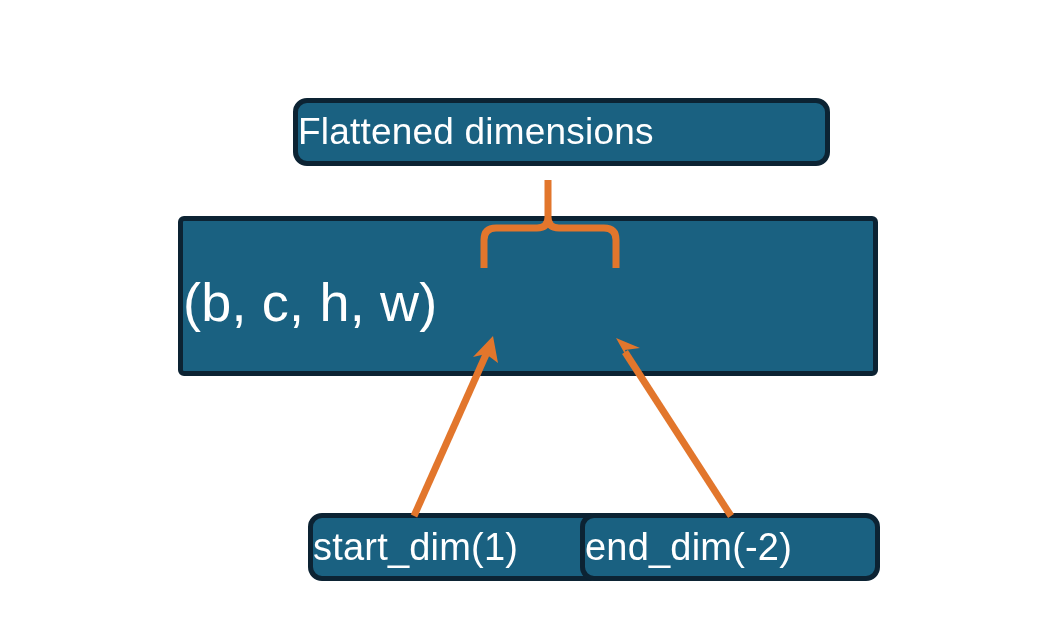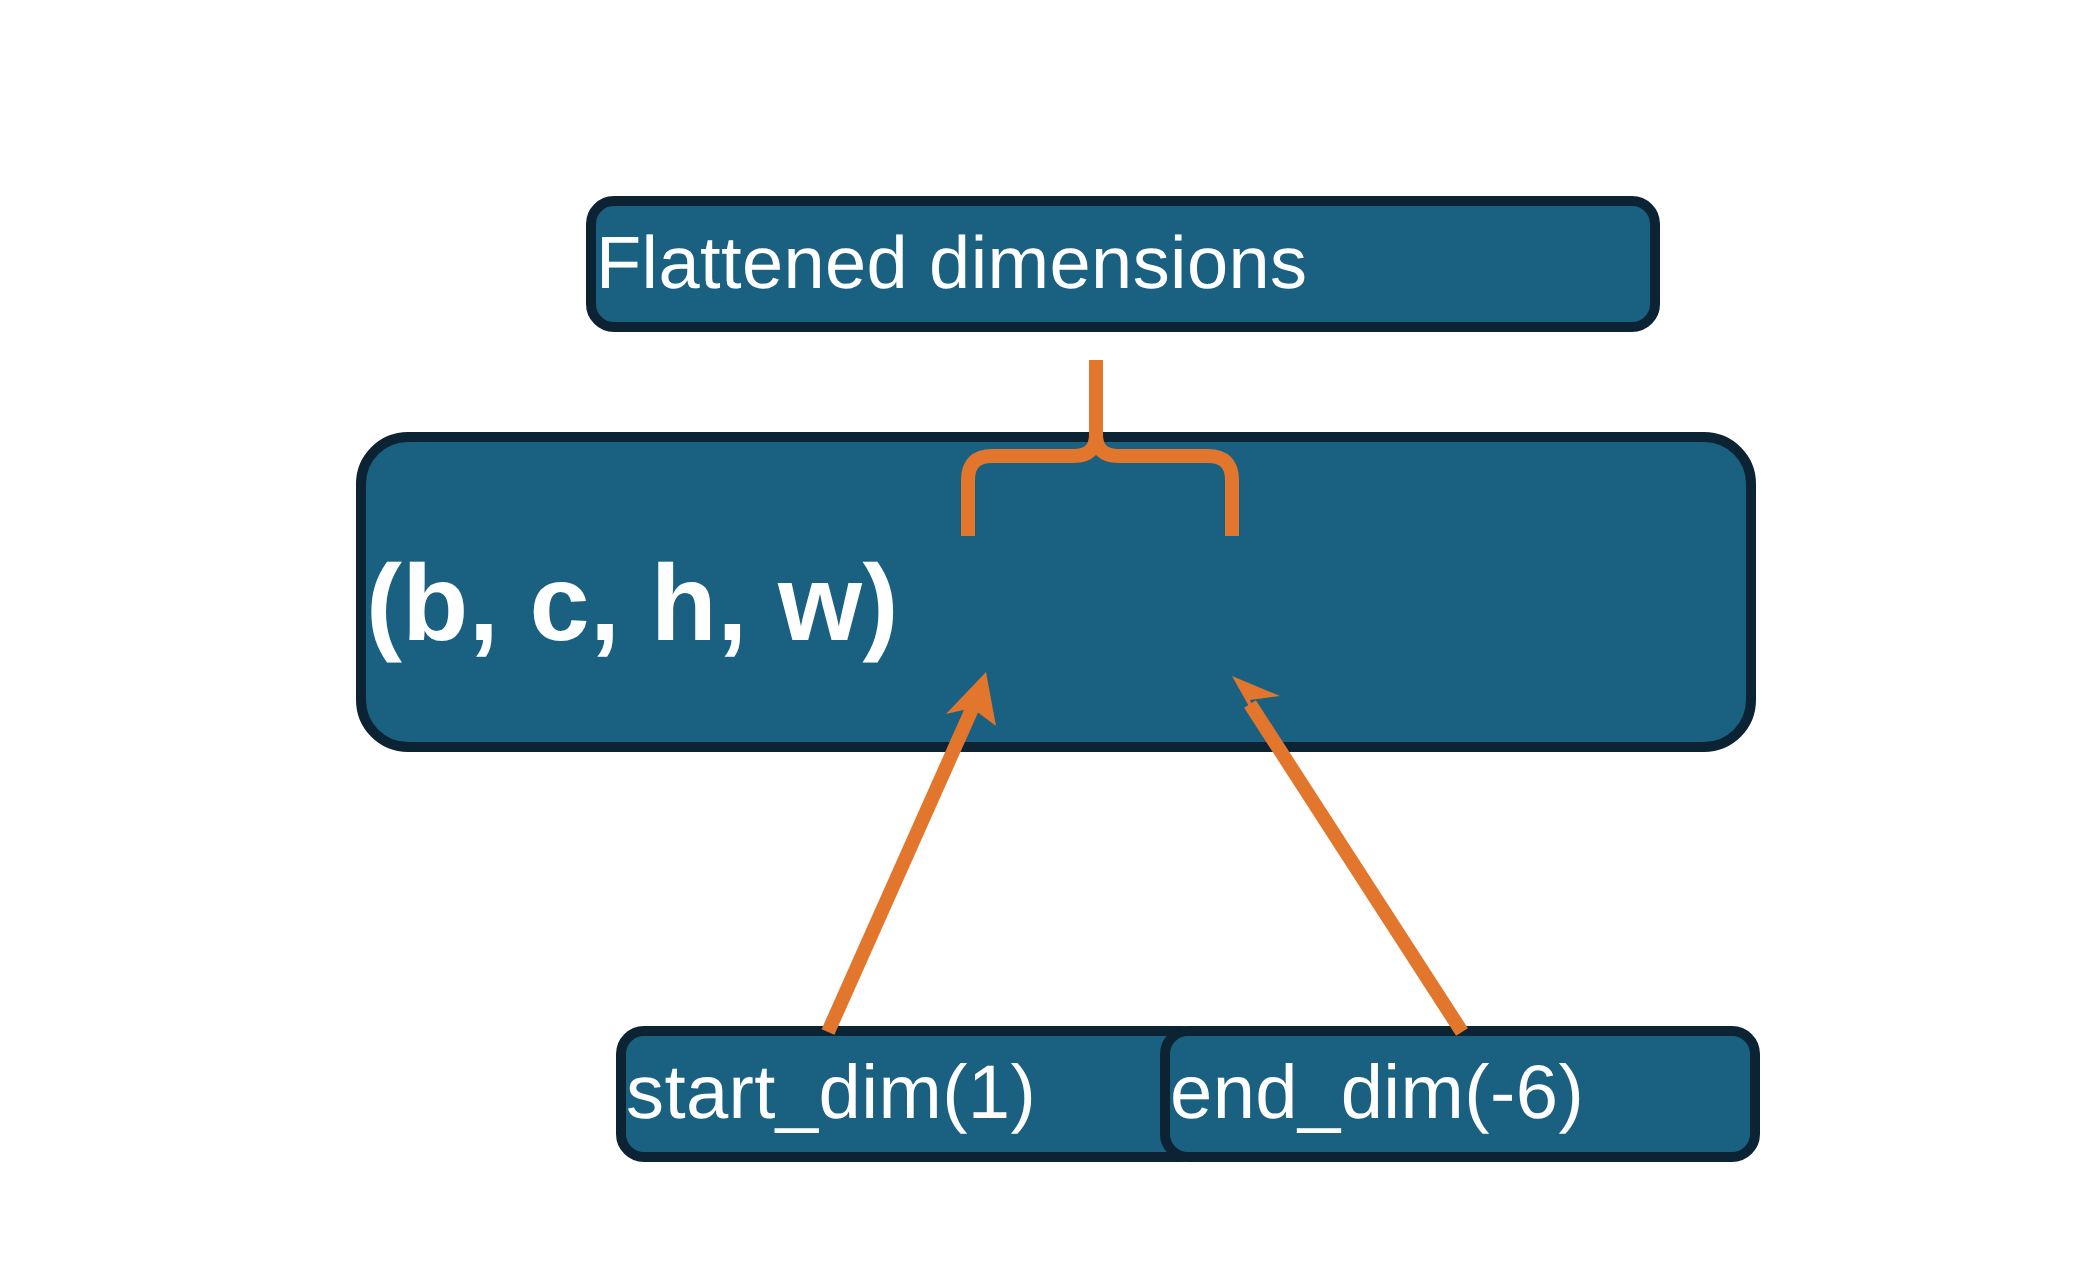--- a/index.html
+++ b/index.html
@@ -45,22 +45,21 @@
     border-radius: 14px;
   }
   #node-flattened .node-label { font-size: 37px; }
 
   
   #node-tuple {
     left: 178px;
     top: 216px;
     width: 700px;
     height: 160px;
-    border-radius: 26px;
-    font-weight: bold;
+    border-radius: 6px;
   }
   #node-tuple .node-label {
     font-size: 54px;
     position: relative;
     top: 6px;
   }
 
   
   #node-startdim {
     left: 268px;
@@ -111,21 +110,21 @@
 
   <div class="node" id="node-tuple">
     <span class="node-label">(b, c, h, w)</span>
   </div>
 
   <div class="node" id="node-startdim">
     <span class="node-label">start_dim(1)</span>
   </div>
 
   <div class="node" id="node-enddim">
-    <span class="node-label">end_dim(-6)</span>
+    <span class="node-label">end_dim(-2)</span>
   </div>
 
   <svg id="connectors" viewBox="0 0 1038 632">
 
     <g>
       <path class="connector-stroke" d="M 484 268
                L 484 240
                Q 484 228 496 228
                L 537 228
                Q 548 228 548 217

